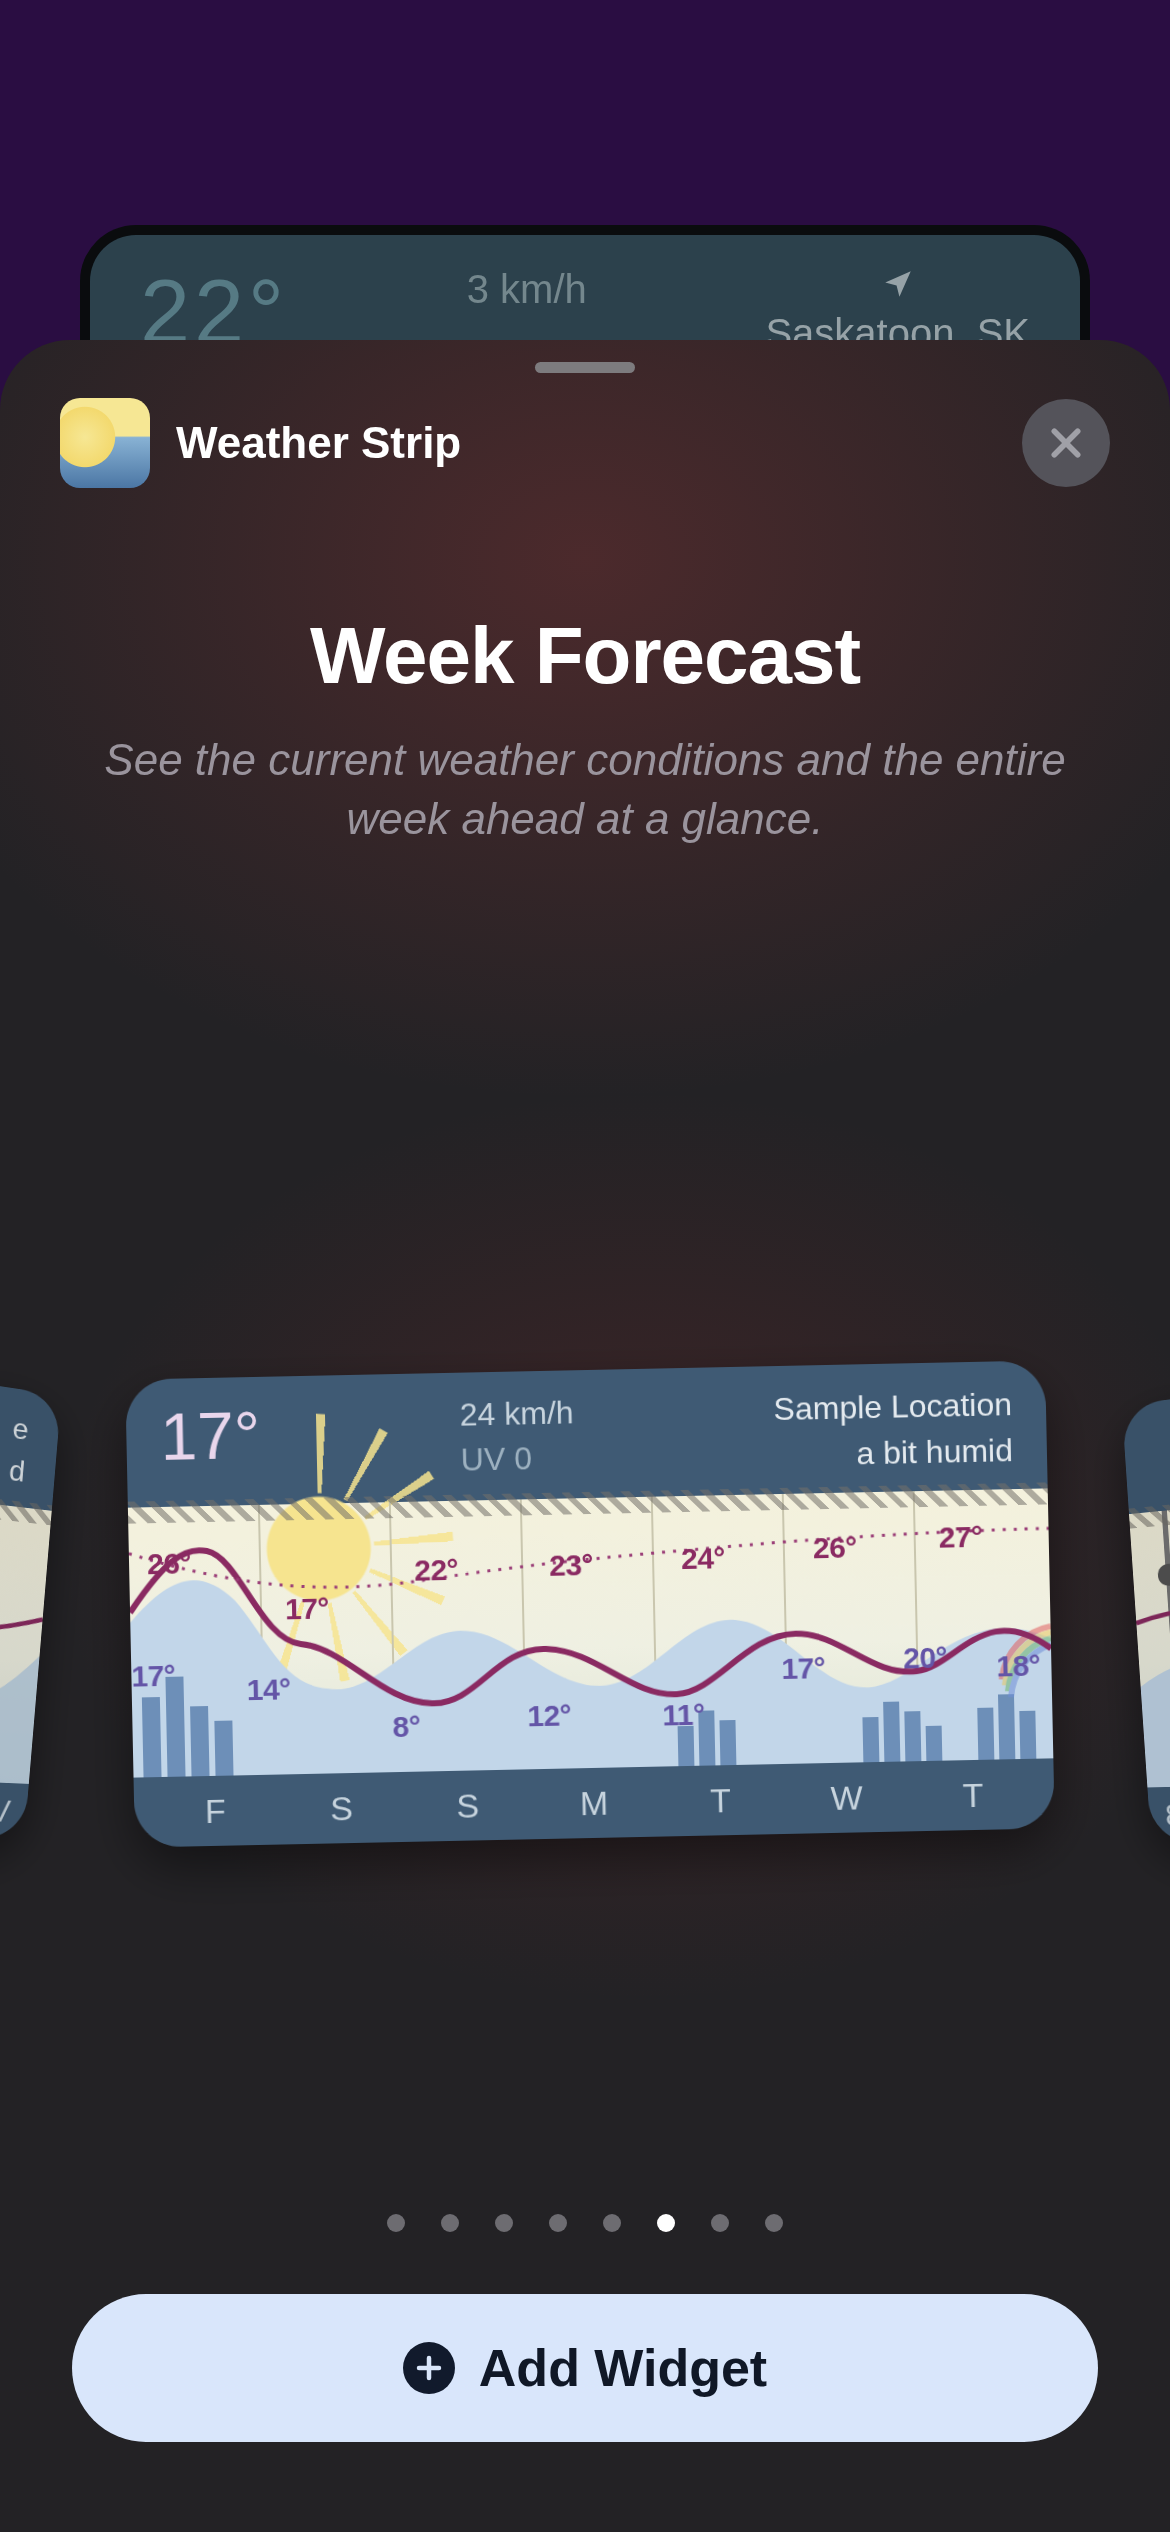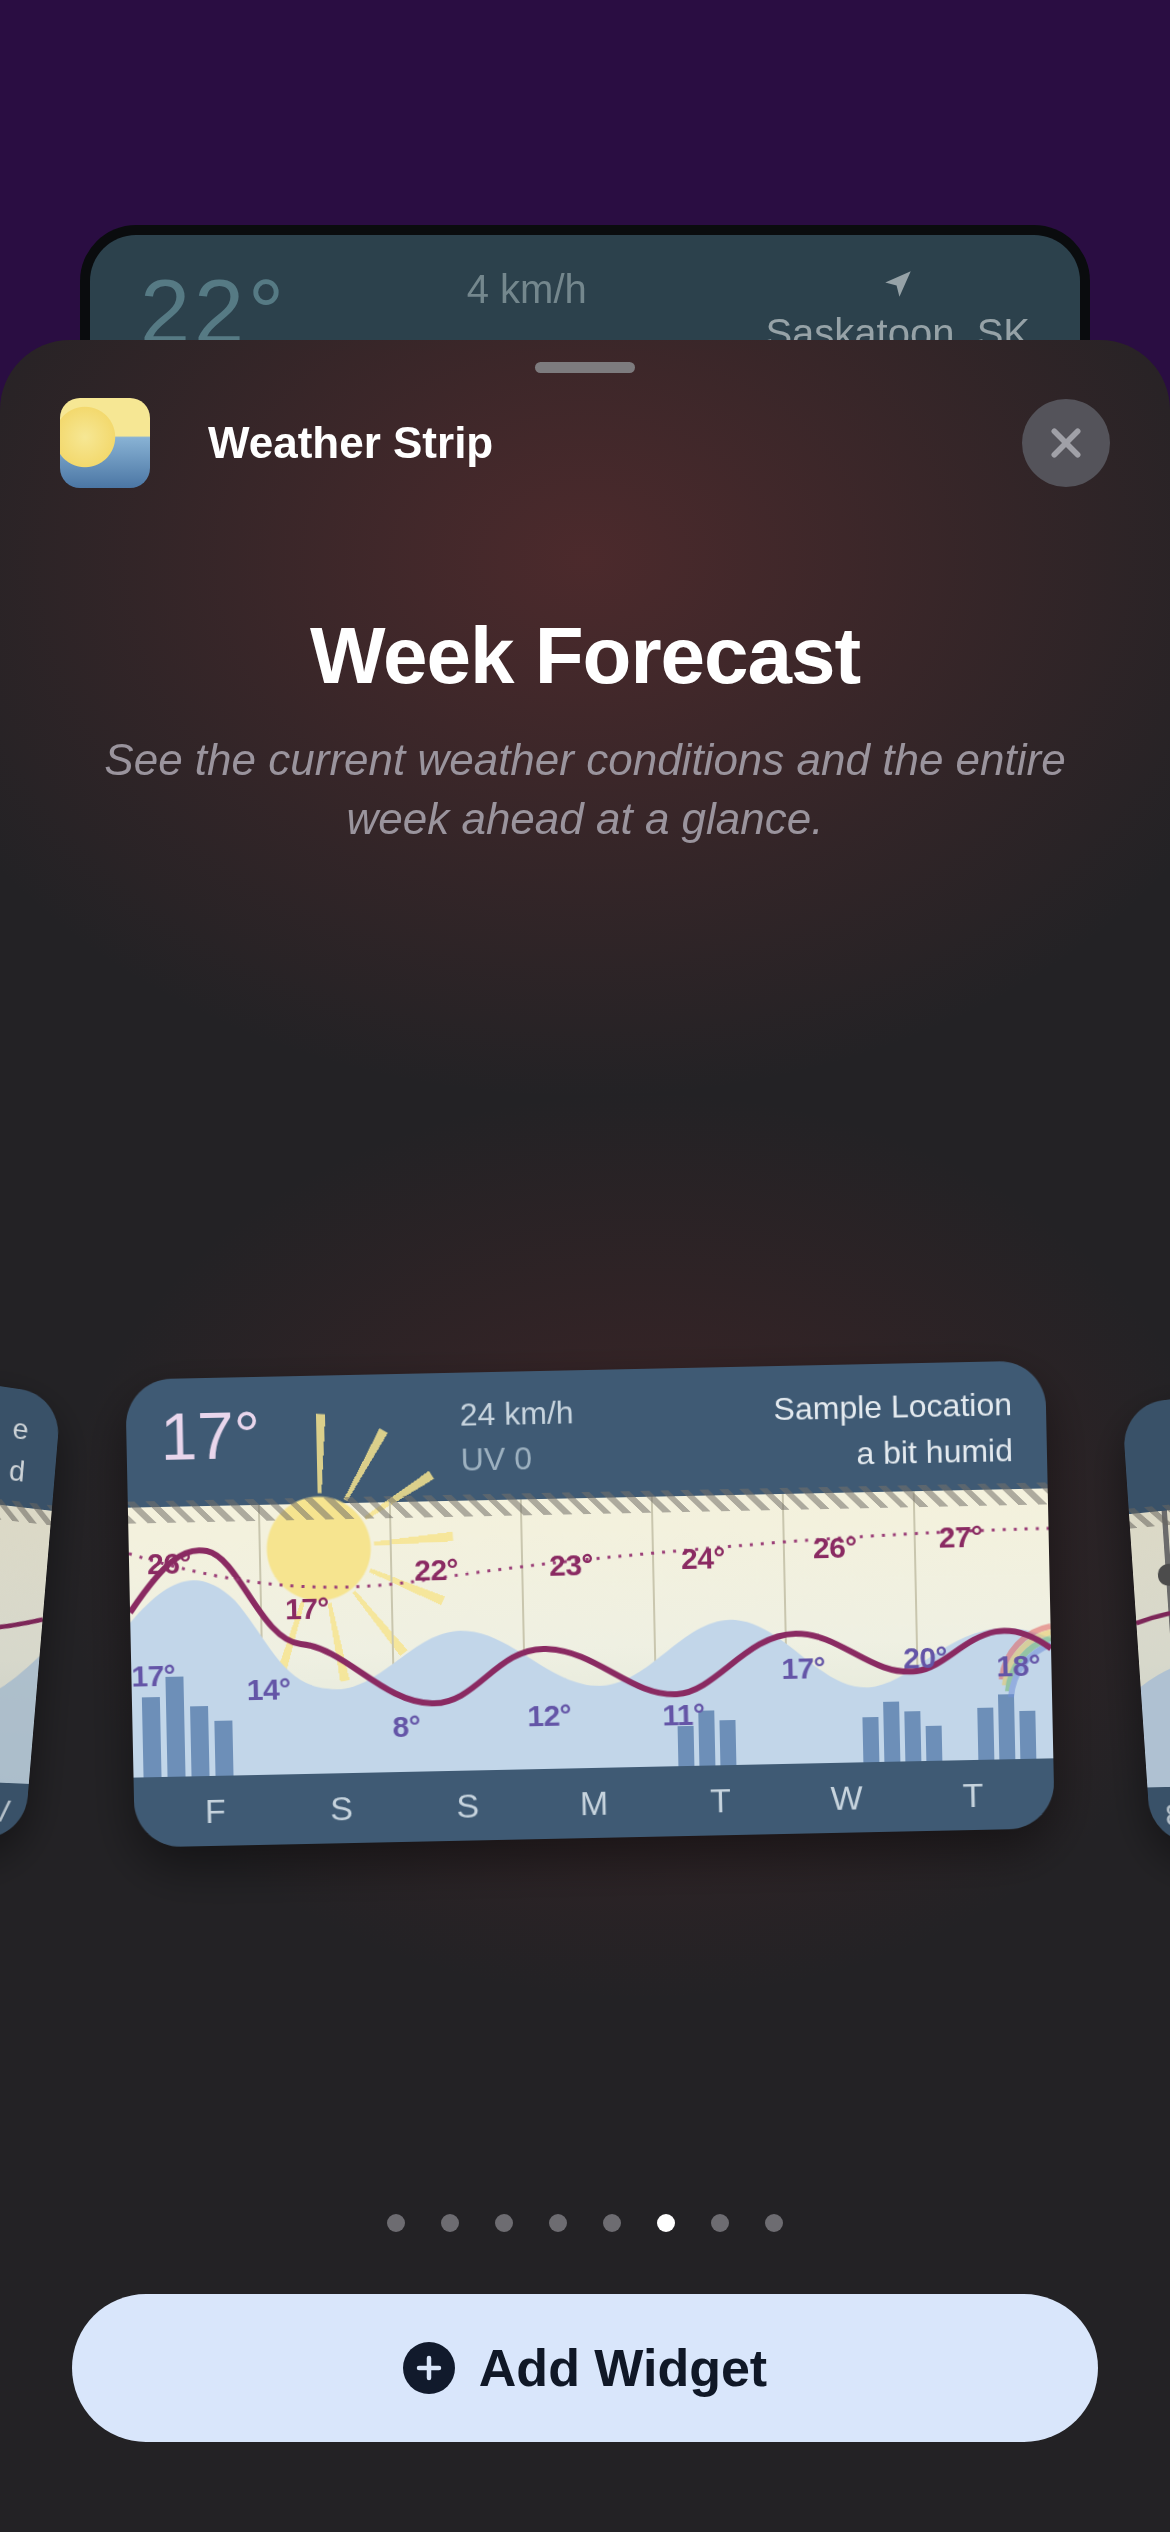--- a/index.html
+++ b/index.html
@@ -65,21 +65,21 @@
   }
   .app-icon {
     width: 90px; height: 90px; border-radius: 20px;
     background: linear-gradient(180deg,#f6e794 0%, #f6e794 42%, #88b2d4 44%, #4b76a4 100%);
     position: relative; overflow: hidden;
   }
   .app-icon::before{
     content:""; position:absolute; left:-10px; top:4px; width:70px; height:70px; border-radius:50%;
     background: radial-gradient(circle,#f6e794 0%, #f3d96e 60%, transparent 62%);
   }
-  .app-name { color:#fff; font-size:44px; font-weight:600;margin-left:32px; }
+  .app-name { color:#fff; font-size:44px; font-weight:600; }
   .close-btn {
     margin-left:auto;
     width: 88px; height:88px; border-radius:50%;
     background:#54535a;
     display:flex; align-items:center; justify-content:center;
     color:#a0a0a7;
   }
   .close-btn svg{width:40px;height:40px;}
 
   .title {
@@ -201,21 +201,21 @@
 
   .label{position:absolute; font-size:30px; font-weight:600; letter-spacing:-.5px;}
   .hi{color:#8a2a62;}
   .lo{color:#6455a7;}
 </style>
 </head>
 <body>
 
 <div class="bg-widget">
   <div class="temp">22°</div>
-  <div class="wind">4 km/h</div>
+  <div class="wind">3 km/h</div>
   <div class="loc">
     <svg viewBox="0 0 24 24">
         <path fill="#c8d8de" d="M3 11l18-8-8 18-2-8-8-2z"></path>
       </svg>
     <span>Saskatoon, SK</span>
   </div>
 </div>
 
 <div class="sheet">
 

